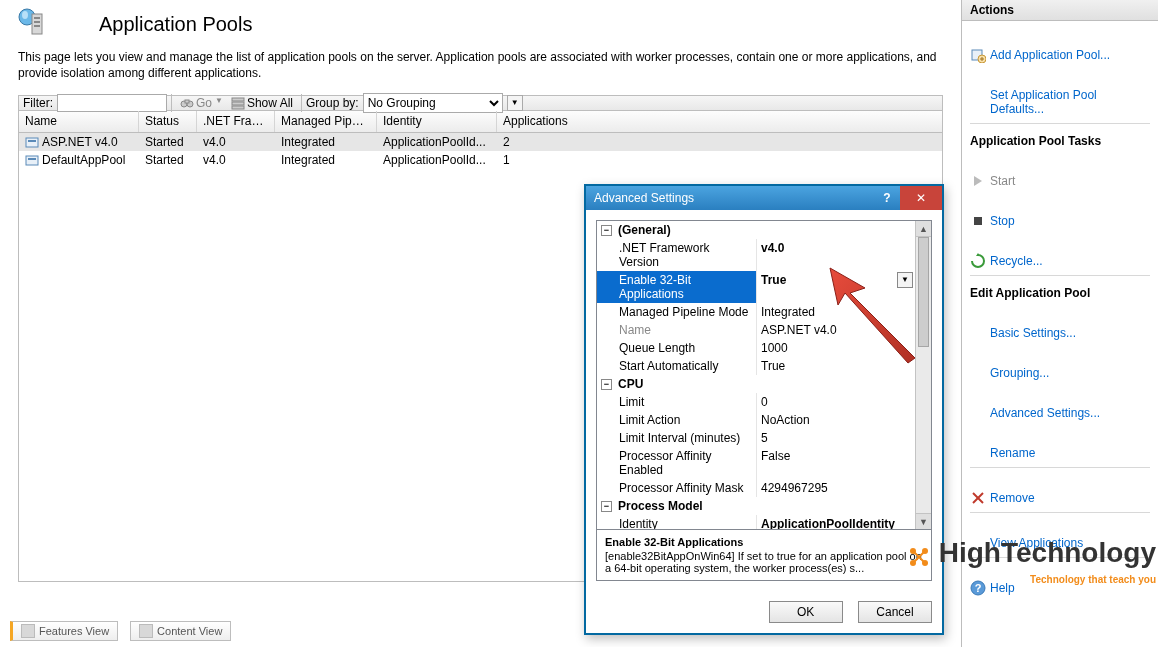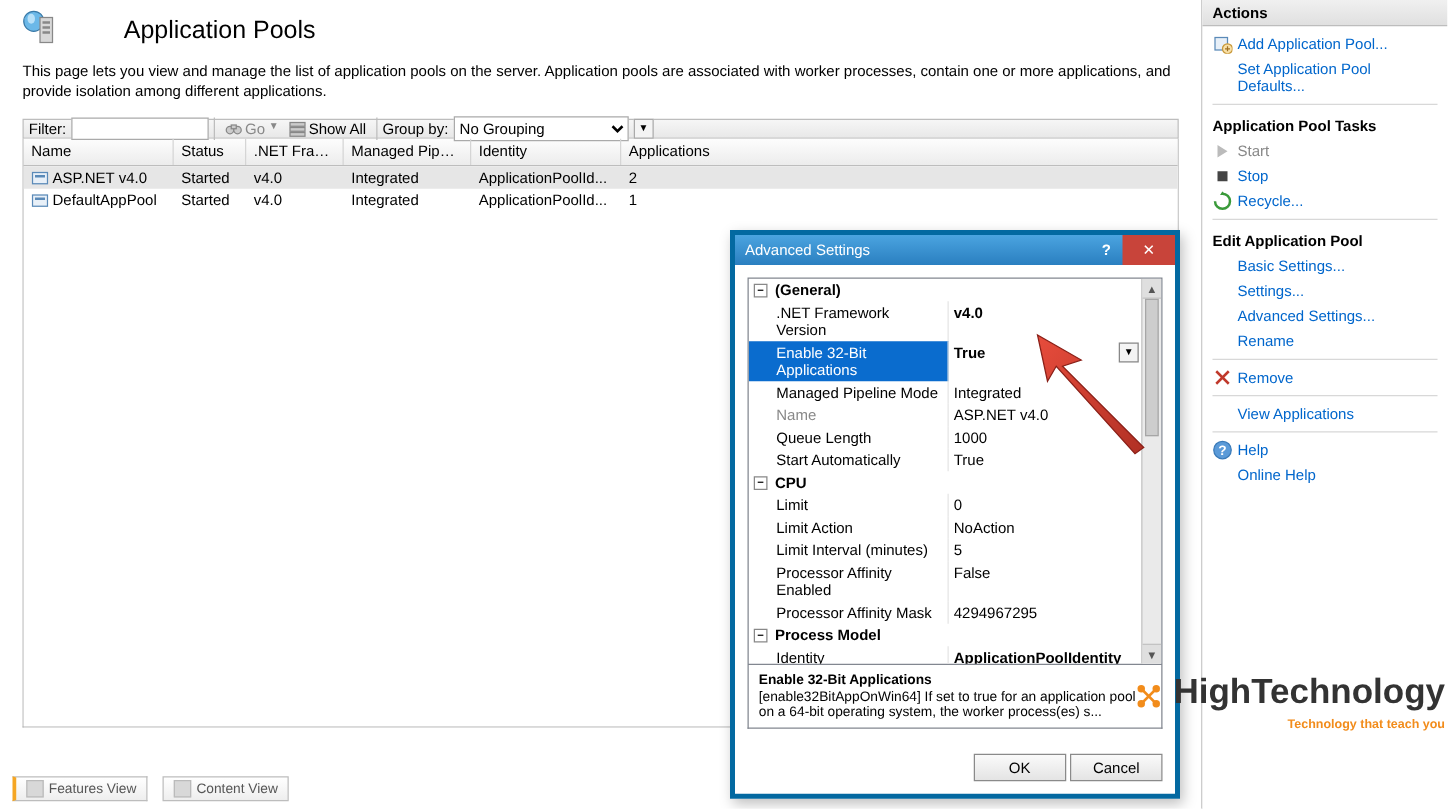--- a/index.html
+++ b/index.html
@@ -41,28 +41,28 @@
 
 
 .bottom-tabs { position: absolute; bottom: 6px; left: 10px; display: flex; gap: 12px; }
 .bottom-tab { border: 1px solid #bdbdbd; background: linear-gradient(#fff,#eee); padding: 2px 8px; display: flex; align-items: center; font-size: 11px; color: #555; }
 .bottom-tab.active { border-left: 3px solid #f5a623; }
 .bottom-tab .tab-icon { width: 14px; height: 14px; margin-right: 4px; background: #d8d8d8; border: 1px solid #bbb; }
 
 
 .actions-hdr { background: linear-gradient(#f0f0f0,#e0e0e0); border-bottom: 1px solid #bdbdbd; padding: 3px 8px; font-weight: bold; font-size: 12px; }
 .actions-body { padding: 4px 8px; }
-.action-link { color: #0066cc; padding: 3px 0 3px 20px; position: relative; font-size: 12px; cursor: default; }
+.action-link { color: #0066cc; padding: 3px 0 3px 20px; position: relative; font-size: 12px; cursor: default; margin-top: 20px; }
 .action-link.disabled { color: #888; }
 .action-heading { padding: 6px 0 3px 0; font-weight: bold; font-size: 12px; }
 .action-divider { border-top: 1px solid #d8d8d8; margin: 4px 0; }
 .action-ico { position: absolute; left: 0; top: 2px; width: 16px; height: 16px; }
 
 
-.dialog { position: absolute; left: 584px; top: 184px; width: 360px; background: #fff; border: 4px solid #0369a1; box-shadow: 2px 4px 10px rgba(0,0,0,0.25); }
+.dialog { position: absolute; left: 584px; top: 184px; width: 360px; background: #fff; border: 2px solid #0369a1; box-shadow: 2px 4px 10px rgba(0,0,0,0.25); }
 .dialog-title { background: linear-gradient(#4ba4e0,#2a7fc0); color: #fff; padding: 5px 8px; display: flex; align-items: center; font-size: 12px; }
 .dialog-title .t { flex: 1; }
 .dialog-title .help { width: 26px; text-align: center; color: #fff; font-weight: bold; }
 .dialog-title .close { width: 42px; height: 20px; background: #c8443a; color: #fff; display: flex; align-items: center; justify-content: center; font-size: 12px; margin: -5px -8px -5px 0; height: 24px; }
 
 .prop-outer { padding: 10px; }
 .prop-grid { border: 1px solid #828790; max-height: 310px; overflow: hidden; position: relative; }
 .prop-scroll { position: absolute; right: 0; top: 0; width: 16px; bottom: 0; background: #eaeaea; border-left: 1px solid #c3c3c3; }
 .prop-scroll .arr { height: 16px; background: #dfdfdf; border-bottom: 1px solid #c3c3c3; text-align: center; font-size: 9px; line-height: 16px; color: #555; }
 .prop-scroll .arr.bot { position: absolute; bottom: 0; left: 0; right: 0; border-top: 1px solid #c3c3c3; border-bottom: none; }
@@ -76,21 +76,21 @@
 .prop-row .pv { flex: 1; padding: 2px 4px; }
 .prop-row.sel .pn { background: #0a6cce; color: #fff; }
 .prop-row.sel .pv { font-weight: bold; position: relative; }
 .prop-row.sel .dd { position: absolute; right: 2px; top: 1px; width: 16px; height: 16px; border: 1px solid #888; background: #f4f4f4; text-align: center; font-size: 8px; line-height: 14px; }
 .prop-row.bold .pv { font-weight: bold; }
 .prop-row.dim .pn { color: #888; }
 
 .prop-desc { border: 1px solid #828790; border-top: none; padding: 6px 8px; font-size: 11px; }
 .prop-desc .dn { font-weight: bold; margin-bottom: 2px; }
 .dialog-buttons { padding: 10px; text-align: right; }
-.dialog-buttons button { width: 74px; height: 22px; margin-left: 0; background: linear-gradient(#fafafa,#e4e4e4); border: 1px solid #8a8a8a; font-size: 12px; }
+.dialog-buttons button { width: 74px; height: 22px; margin-left: 12px; background: linear-gradient(#fafafa,#e4e4e4); border: 1px solid #8a8a8a; font-size: 12px; }
 
 
 .red-arrow { position: absolute; left: 820px; top: 263px; pointer-events: none; z-index: 50; }
 
 
 .watermark { position: absolute; right: 2px; bottom: 62px; font-family: Arial, sans-serif; text-align: right; z-index: 40; }
 .watermark .wm1 { font-size: 28px; color: #333; font-weight: 700; }
 .watermark .wm2 { font-size: 10px; color: #f28c1b; font-weight: bold; }
 .watermark .wm-icon { display:inline-block; vertical-align: middle; margin-right: 2px; }
 </style>
@@ -226,42 +226,41 @@
     <div class="action-link">
       <svg class="action-ico" viewBox="0 0 16 16">
           <path d="M8 2 A6 6 0 1 1 2 8" fill="none" stroke="#3a9a3a" stroke-width="2"></path>
           <path d="M8 0 L10 3 L6 3 Z" fill="#3a9a3a"></path>
         </svg>
       <span>Recycle...</span>
     </div>
     <div class="action-divider"></div>
     <div class="action-heading">Edit Application Pool</div>
     <div class="action-link">Basic Settings...</div>
-    <div class="action-link">Settings...</div>
+    <div class="action-link">Grouping...</div>
     <div class="action-link">Advanced Settings...</div>
     <div class="action-link">Rename</div>
     <div class="action-divider"></div>
     <div class="action-link">
       <svg class="action-ico" viewBox="0 0 16 16">
           <line x1="3" y1="3" x2="13" y2="13" stroke="#c0392b" stroke-width="2"></line>
           <line x1="13" y1="3" x2="3" y2="13" stroke="#c0392b" stroke-width="2"></line>
         </svg>
       <span>Remove</span>
     </div>
     <div class="action-divider"></div>
     <div class="action-link">View Applications</div>
     <div class="action-divider"></div>
     <div class="action-link">
       <svg class="action-ico" viewBox="0 0 16 16">
           <circle cx="8" cy="8" r="7" fill="#5a9ad8" stroke="#3a7ab8"></circle>
           <text x="8" y="12" text-anchor="middle" fill="#fff" font-size="11" font-weight="bold">?</text>
         </svg>
       <span>Help</span>
     </div>
-    <div class="action-link">Online Help</div>
   </div>
 </div>
 
 <div class="dialog">
   <div class="dialog-title">
     <span class="t">Advanced Settings</span>
     <span class="help">?</span>
     <span class="close">✕</span>
   </div>
   <div class="prop-outer">

